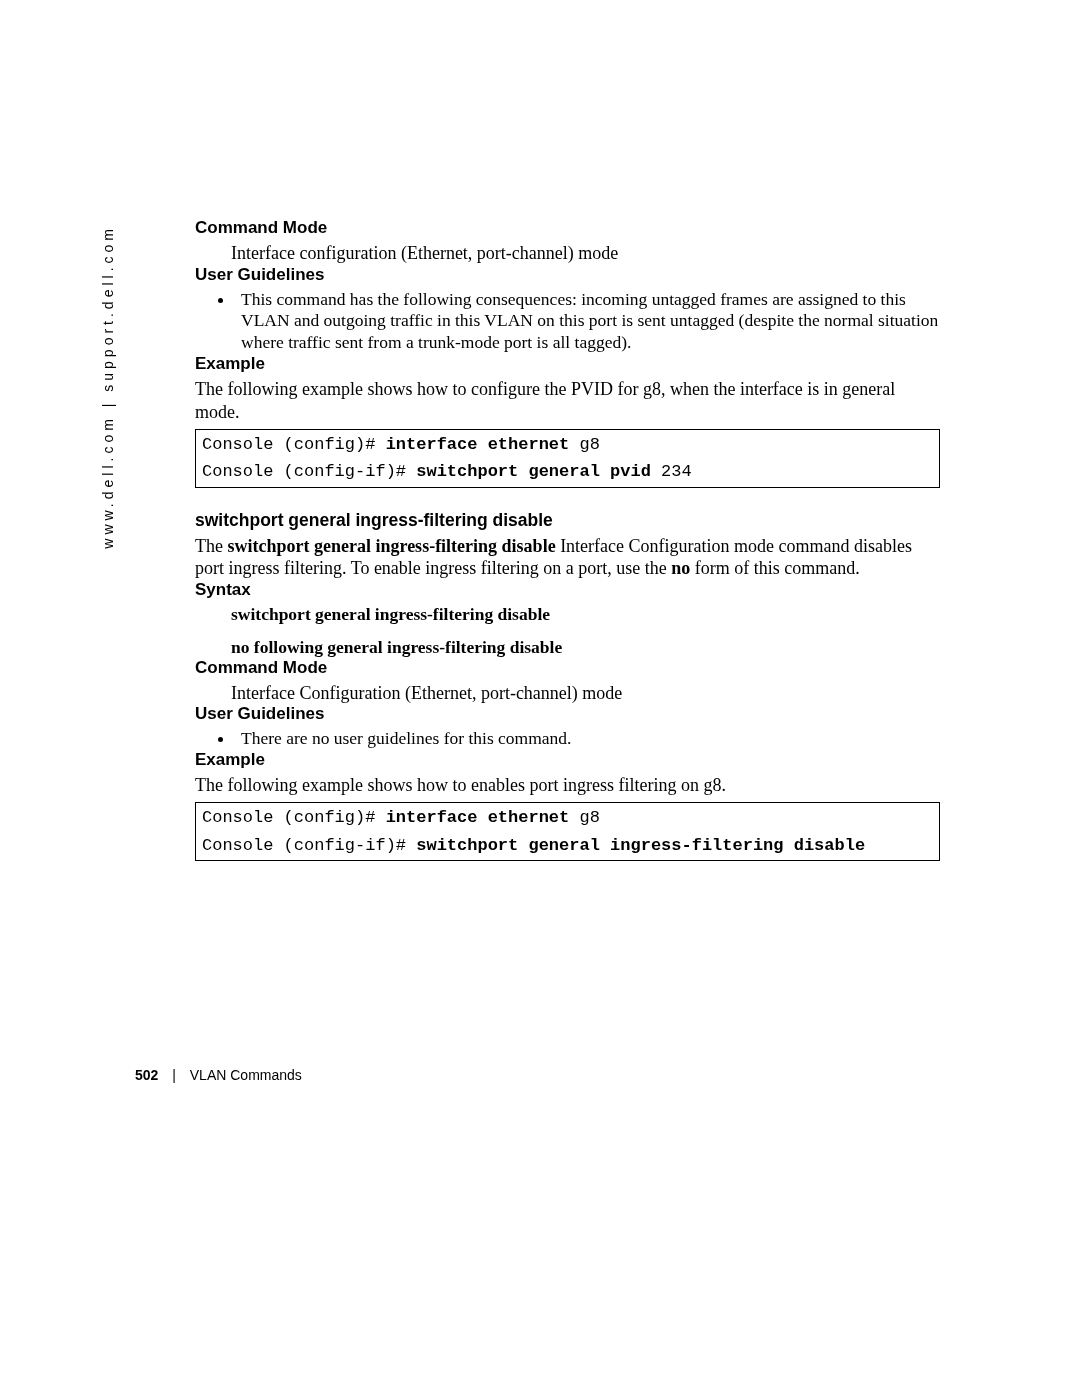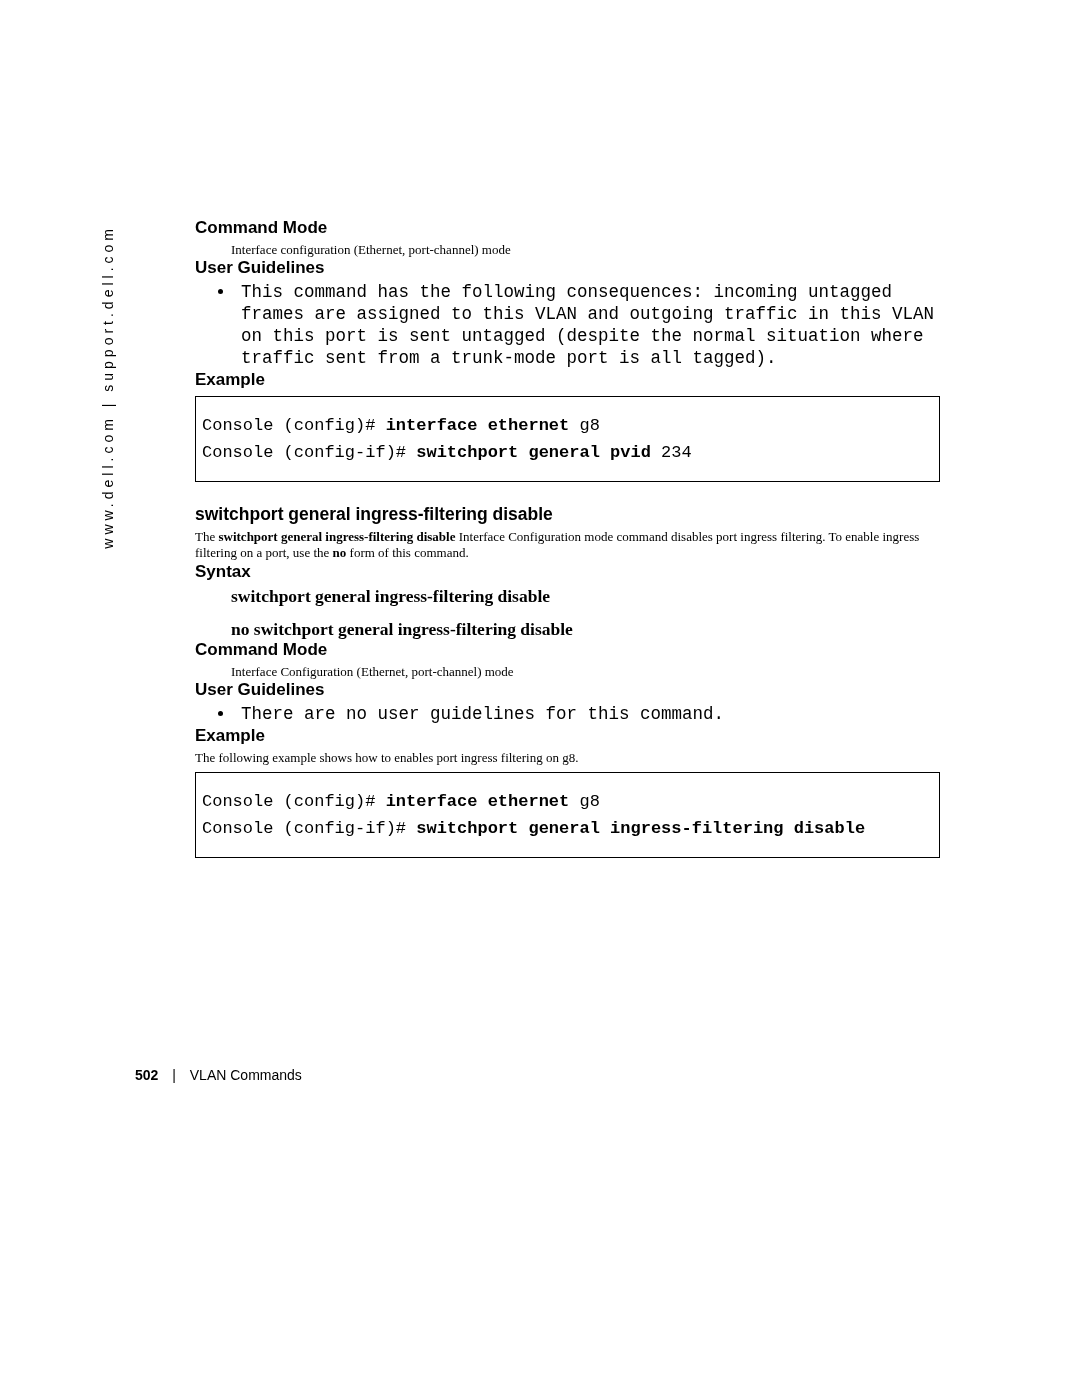--- a/index.html
+++ b/index.html
@@ -36,42 +36,41 @@
     font-size: 17px;
     margin: 0 0 4px 0;
   }
   .sub-heading {
     font-family: Arial, Helvetica, sans-serif;
     font-weight: bold;
     font-size: 17.5px;
     margin: 22px 0 4px 0;
   }
   .body-text {
-    font-size: 13px;
+    font-size: 18px;
     line-height: 1.25;
     margin: 0 0 0 0;
   }
   .indent {
     margin-left: 36px;
   }
   ul.bullet {
     margin: 2px 0 0 0;
     padding-left: 40px;
     font-size: 17.5px;
     line-height: 1.25;
   }
   ul.bullet li {
     padding-left: 6px;
-    font-family: Liberation Mono, monospace;
   }
   .code-block {
     border: 1px solid #000;
     font-family: 'Courier New', Courier, monospace;
     font-size: 17px;
-    padding: 15px 6px;
+    padding: 1px 6px;
     margin-top: 6px;
     line-height: 1.6;
     white-space: pre;
   }
   .bold-mono { font-weight: bold; }
   .section-gap { }
   .syntax-line {
     font-size: 17.5px;
     font-weight: bold;
     margin-left: 36px;
@@ -97,29 +96,30 @@
 
   <div class="heading">Command Mode</div>
   <div class="body-text indent">Interface configuration (Ethernet, port-channel) mode</div>
 
   <div class="heading section-gap">User Guidelines</div>
   <ul class="bullet">
     <li>This command has the following consequences: incoming untagged frames are assigned to this VLAN and outgoing traffic in this VLAN on this port is sent untagged (despite the normal situation where traffic sent from a trunk-mode port is all tagged).</li>
   </ul>
 
   <div class="heading section-gap">Example</div>
+  <div class="body-text">The following example shows how to configure the PVID for g8, when the interface is in general mode.</div>
   <div class="code-block"><span>Console (config)# </span><span class="bold-mono">interface ethernet</span><span> g8</span>
 <span>Console (config-if)# </span><span class="bold-mono">switchport general pvid</span><span> 234</span></div>
 
   <div class="sub-heading">switchport general ingress-filtering disable</div>
   <div class="body-text"><span>The </span><span class="b">switchport general ingress-filtering disable</span><span> Interface Configuration mode command disables port ingress filtering. To enable ingress filtering on a port, use the </span><span class="b">no</span><span> form of this command.</span></div>
 
   <div class="heading section-gap">Syntax</div>
   <div class="syntax-line">switchport general ingress-filtering disable</div>
-  <div class="syntax-line" style="margin-top:12px;">no switchport general ingress-filtering disable</div>
+  <div class="syntax-line" style="margin-top:12px;">no following general ingress-filtering disable</div>
 
 
   <div class="heading section-gap">Command Mode</div>
   <div class="body-text indent">Interface Configuration (Ethernet, port-channel) mode</div>
 
   <div class="heading section-gap">User Guidelines</div>
   <ul class="bullet">
     <li>There are no user guidelines for this command.</li>
   </ul>
 

